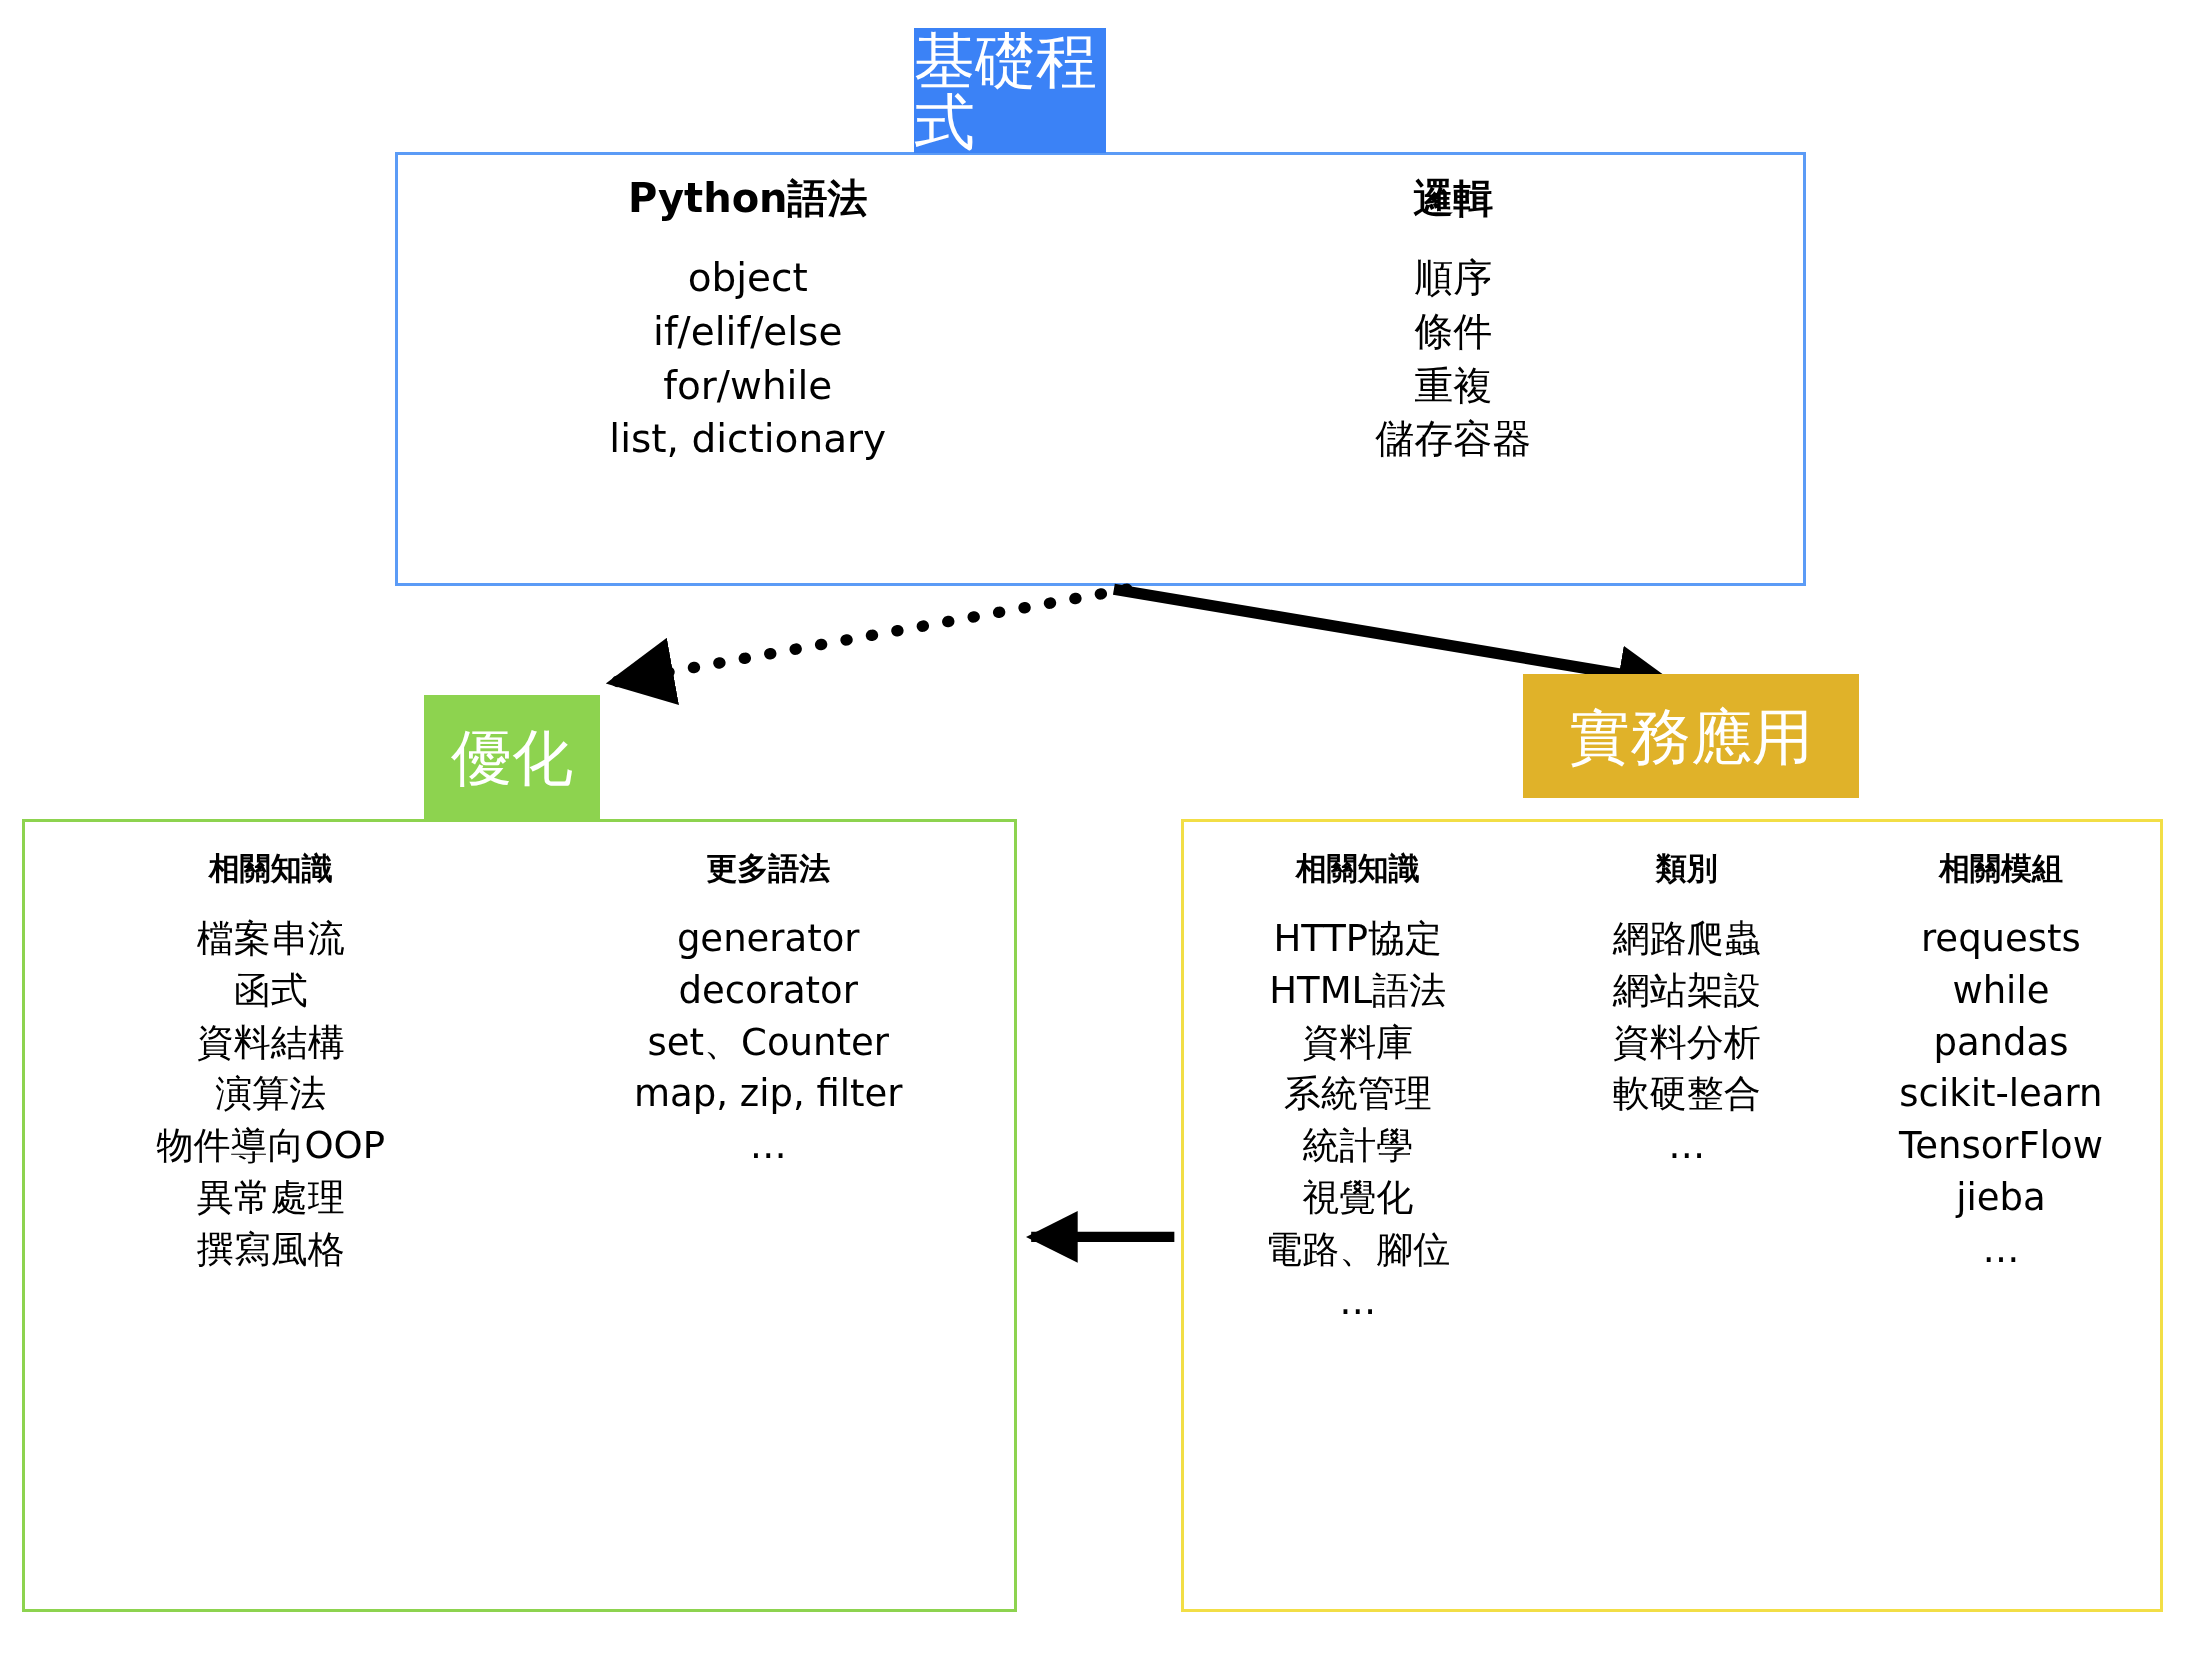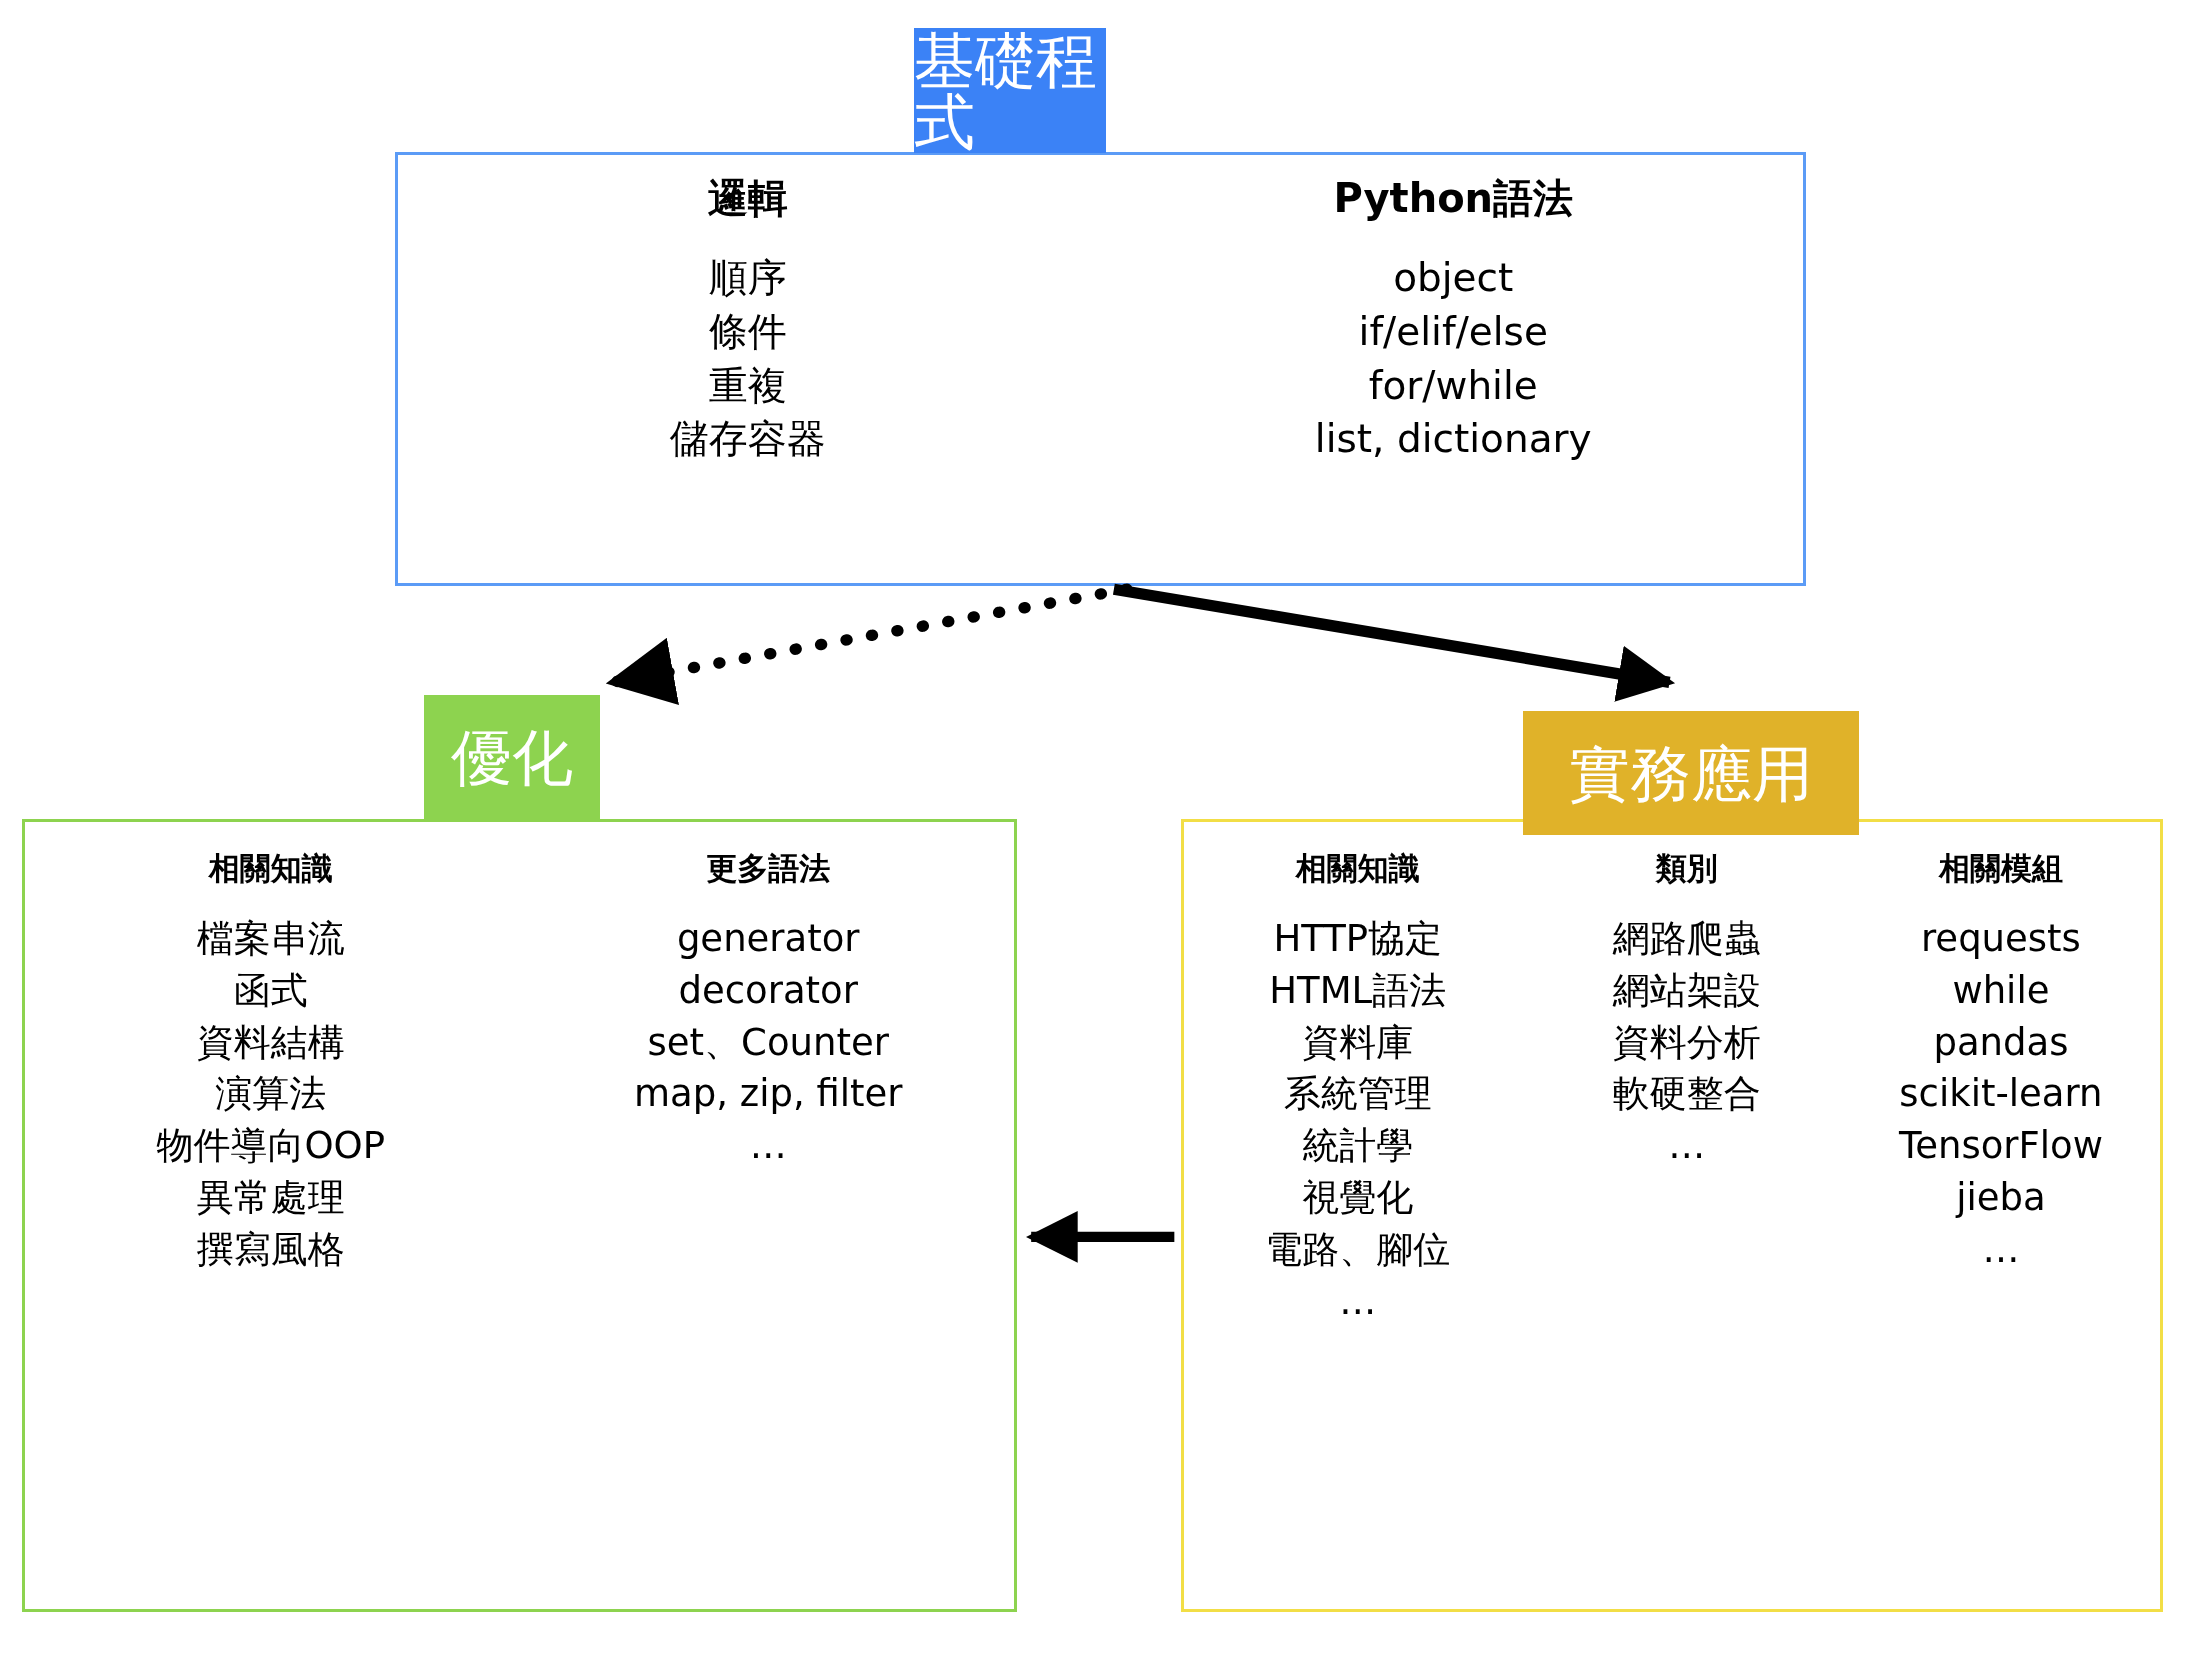--- a/index.html
+++ b/index.html
@@ -56,35 +56,35 @@
 <div id="canvas">
 
   <div class="badge blue" style="left:914px;top:28.4px;width:192px;height:125px;font-size:61px;">
     <span>基礎程式</span>
   </div>
 
   <div class="panel blue" style="left:395px;top:152px;width:1411px;height:434px;"></div>
 
   <div class="cols top" style="left:395px;top:171px;width:1411px;">
     <div class="col" style="width:50%;">
+      <div class="col-head">Python語法</div>
+      <div class="col-items">
+        <div class="col-item">object</div>
+        <div class="col-item">if/elif/else</div>
+        <div class="col-item">for/while</div>
+        <div class="col-item">list, dictionary</div>
+      </div>
+    </div>
+    <div class="col" style="width:50%;">
       <div class="col-head">邏輯</div>
       <div class="col-items">
         <div class="col-item">順序</div>
         <div class="col-item">條件</div>
         <div class="col-item">重複</div>
         <div class="col-item">儲存容器</div>
-      </div>
-    </div>
-    <div class="col" style="width:50%;">
-      <div class="col-head">Python語法</div>
-      <div class="col-items">
-        <div class="col-item">object</div>
-        <div class="col-item">if/elif/else</div>
-        <div class="col-item">for/while</div>
-        <div class="col-item">list, dictionary</div>
       </div>
     </div>
   </div>
 
   <div class="badge green" style="left:424px;top:695px;width:176px;height:124px;font-size:61px;">
     <span>優化</span>
   </div>
 
   <div class="panel green" style="left:22px;top:819px;width:995px;height:793px;"></div>
 
@@ -106,21 +106,21 @@
       <div class="col-items">
         <div class="col-item">generator</div>
         <div class="col-item">decorator</div>
         <div class="col-item">set、Counter</div>
         <div class="col-item">map, zip, filter</div>
         <div class="col-item">…</div>
       </div>
     </div>
   </div>
 
-  <div class="badge gold" style="left:1523px;top:711px;width:336px;height:124px;font-size:61px;">
+  <div class="badge gold" style="left:1523px;top:674px;width:336px;height:124px;font-size:61px;">
     <span>實務應用</span>
   </div>
 
   <div class="panel yellow" style="left:1181px;top:819px;width:982px;height:793px;"></div>
 
   <div class="cols bot" style="left:1181px;top:848px;width:982px;">
     <div class="col" style="width:36%;">
       <div class="col-head">相關知識</div>
       <div class="col-items">
         <div class="col-item">HTTP協定</div>

